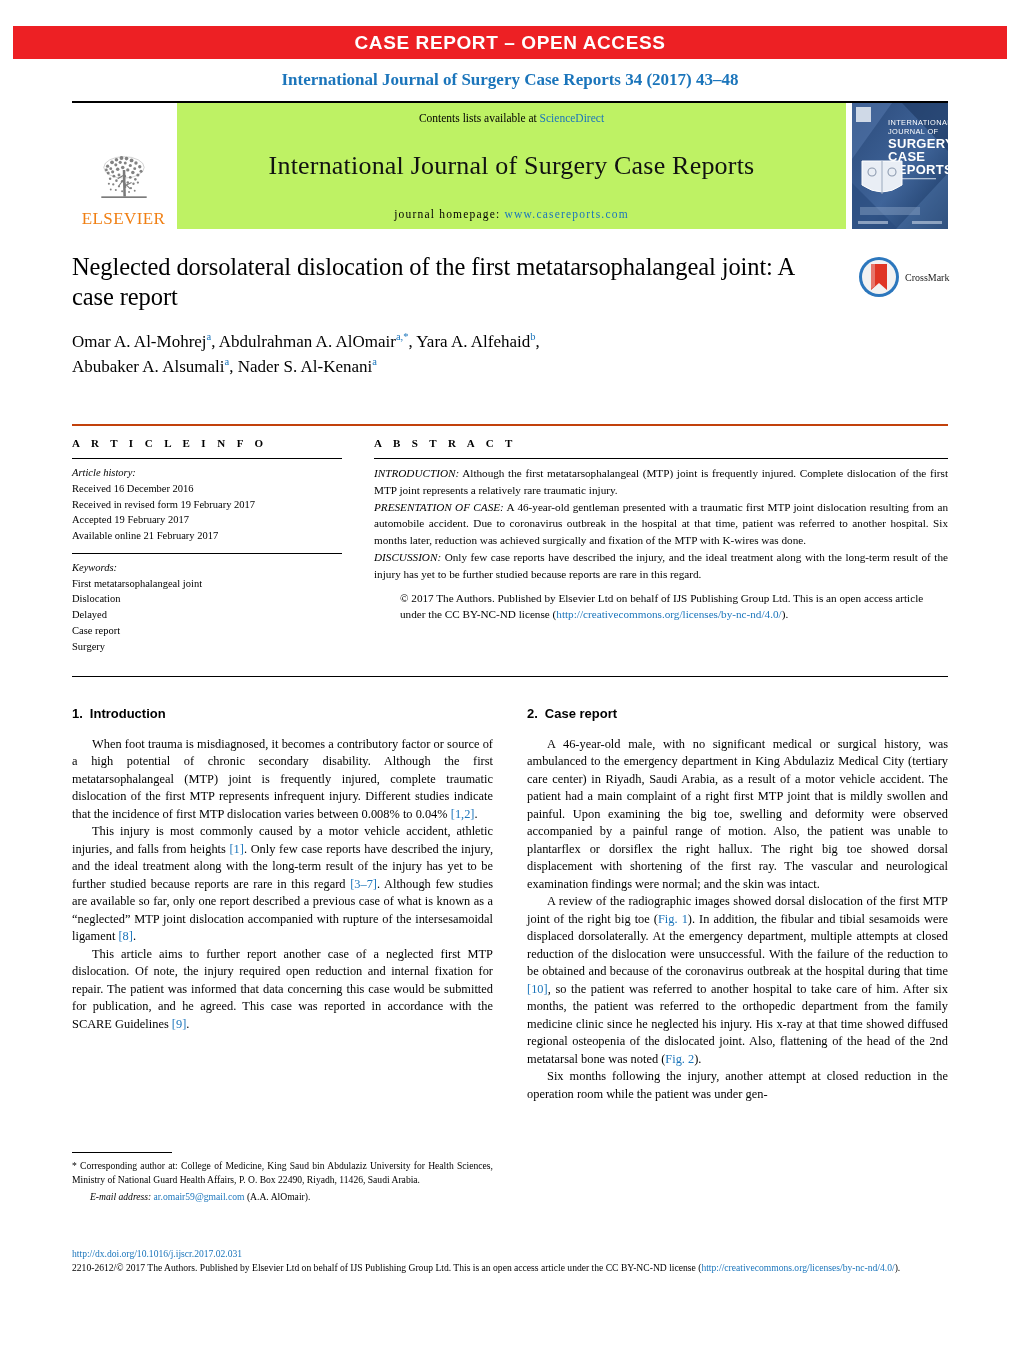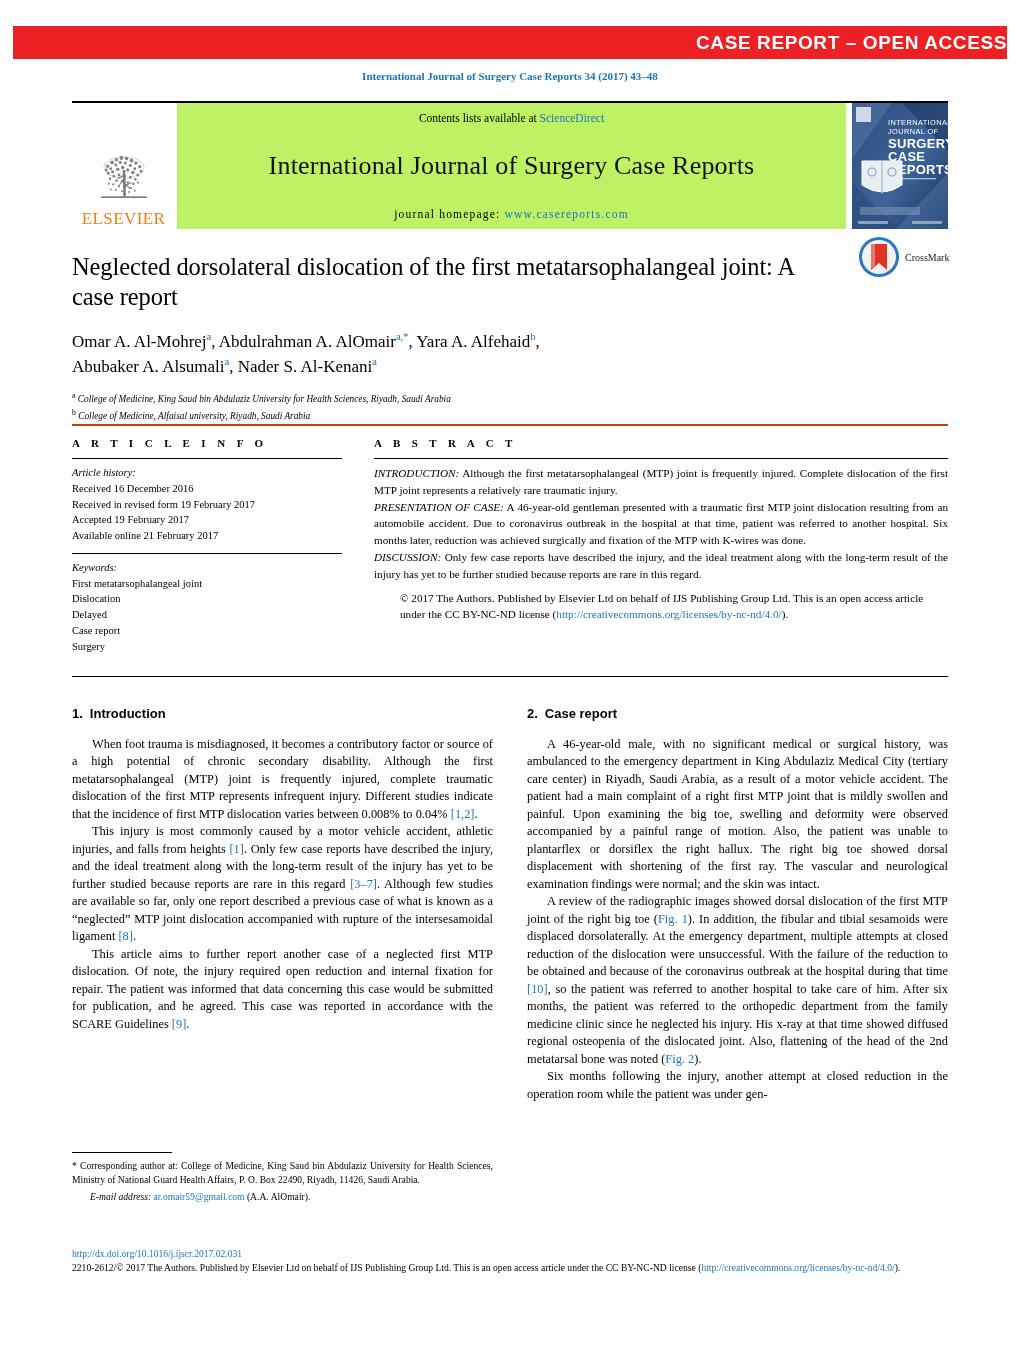--- a/index.html
+++ b/index.html
@@ -30,32 +30,32 @@
     width: 994px;
     height: 33px;
     background: #ED2024;
     color: #ffffff;
     font-family: "Liberation Sans", sans-serif;
     font-weight: bold;
     font-size: 19px;
     letter-spacing: 0.6px;
     display: flex;
     align-items: center;
-    justify-content: flex-end;
+    justify-content: center;
   }
 
   
   .citation {
     position: absolute;
     left: 0;
     top: 70px;
     width: 1020px;
     text-align: center;
     color: #1b75bb;
-    font-size: 11px;
+    font-size: 17px;
     font-weight: bold;
     font-family: "Liberation Serif", serif;
   }
 
   
   .masthead {
     position: absolute;
     left: 72px;
     top: 101px;
     width: 876px;
@@ -153,21 +153,21 @@
     font-size: 9.3px;
     font-style: italic;
     line-height: 1.55;
     font-family: "Liberation Serif", serif;
   }
   .affil sup { font-style: normal; }
 
   .crossmark {
     position: absolute;
     left: 858px;
-    top: 234px;
+    top: 254px;
     width: 118px;
     height: 46px;
     display: flex;
     align-items: center;
   }
   .crossmark-label {
     font-size: 10px;
     font-family: "Liberation Serif", serif;
     margin-left: 5px;
     color: #222;
@@ -408,24 +408,20 @@
     </div>
   </div>
 
   <div class="title-area">
     <h1 class="paper-title">Neglected dorsolateral dislocation of the first metatarsophalangeal joint: A case report</h1>
 
     <div class="authors">
       <span><span>Omar A. Al-Mohrej</span><sup>a</sup>, </span><span><span>Abdulrahman A. AlOmair</span><sup>a,*</sup>, </span><span><span>Yara A. Alfehaid</span><sup>b</sup>,</span><br><span><span>Abubaker A. Alsumali</span><sup>a</sup>, </span><span><span>Nader S. Al-Kenani</span><sup>a</sup></span>
     </div>
 
-    <div class="affil">
-      <div><sup>a</sup> <span>College of Medicine, King Saud bin Abdulaziz University for Health Sciences, Riyadh, Saudi Arabia</span></div>
-      <div><sup>b</sup> <span>College of Medicine, Alfaisal university, Riyadh, Saudi Arabia</span></div>
-    </div>
   </div>
 
   <div class="crossmark">
     <svg width="42" height="42" viewBox="0 0 42 42">
       <circle cx="21" cy="21" r="20" fill="#2c77bd"></circle>
       <circle cx="21" cy="21" r="17" fill="#f2f2f2"></circle>
       <path d="M13 8 H29 V34 L21 27 L13 34 Z" fill="#e03524"></path>
       <path d="M13 8 H17 V30 L13 33 Z" fill="#f2f2f2" opacity="0.35"></path>
     </svg>
     <span class="crossmark-label">CrossMark</span>

